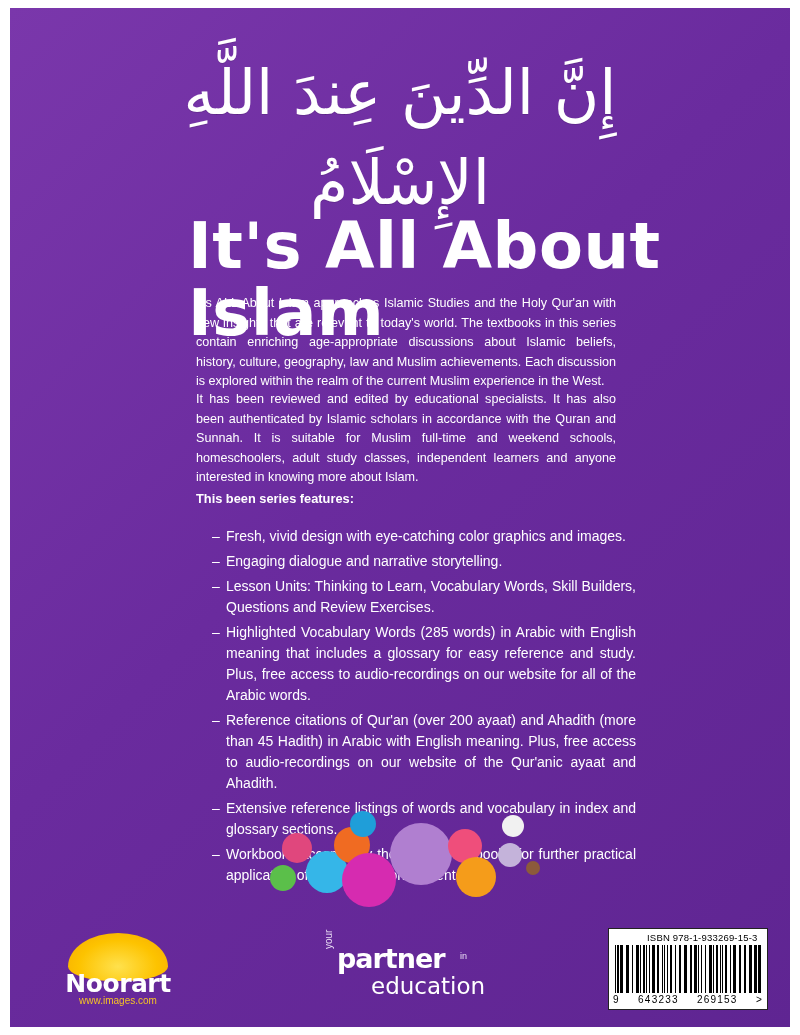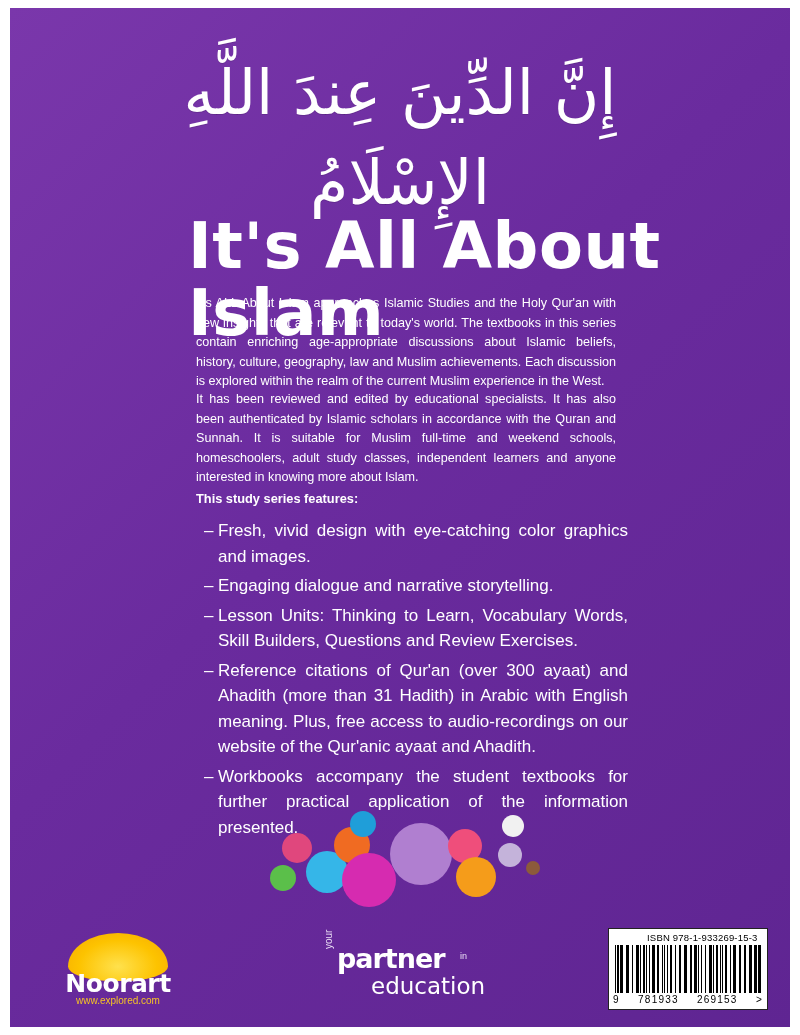--- a/index.html
+++ b/index.html
@@ -81,25 +81,25 @@
     font-size: 12.8px;
     font-weight: bold;
     font-family: "Liberation Sans", sans-serif;
   }
 
   .features-list {
     position: absolute;
     left: 186px;
     top: 502px;
     width: 424px;
-    margin: 8px;
+    margin: 16px;
     padding: 0;
     list-style: none;
     color: #ffffff;
-    font-size: 17px;
+    font-size: 14px;
     line-height: 1.5;
     font-family: "Liberation Sans", sans-serif;
   }
   .features-list li {
     position: relative;
     padding-left: 14px;
     margin-bottom: 4px;
     text-align: justify;
   }
   .features-list li::before {
@@ -259,27 +259,29 @@
     <div class="calligraphy">
       <div>إِنَّ الدِّينَ عِندَ اللَّهِ</div>
       <div>الإِسْلَامُ</div>
     </div>
 
     <div class="title">It's All About Islam</div>
 
     <div class="body-block para1">It's ALL About Islam approaches Islamic Studies and the Holy Qur'an with new insights that are relevant to today's world. The textbooks in this series contain enriching age-appropriate discussions about Islamic beliefs, history, culture, geography, law and Muslim achievements. Each discussion is explored within the realm of the current Muslim experience in the West.</div>
     <div class="body-block para2">It has been reviewed and edited by educational specialists. It has also been authenticated by Islamic scholars in accordance with the Quran and Sunnah. It is suitable for Muslim full-time and weekend schools, homeschoolers, adult study classes, independent learners and anyone interested in knowing more about Islam.</div>
 
-    <div class="features-heading">This study series features:</div>
+    <div class="features-heading">This been series features:</div>
 
     <ul class="features-list">
       <li>Fresh, vivid design with eye-catching color graphics and images.</li>
       <li>Engaging dialogue and narrative storytelling.</li>
       <li>Lesson Units: Thinking to Learn, Vocabulary Words, Skill Builders, Questions and Review Exercises.</li>
-      <li>Reference citations of Qur'an (over 300 ayaat) and Ahadith (more than 31 Hadith) in Arabic with English meaning. Plus, free access to audio-recordings on our website of the Qur'anic ayaat and Ahadith.</li>
+      <li>Highlighted Vocabulary Words (285 words) in Arabic with English meaning that includes a glossary for easy reference and study. Plus, free access to audio-recordings on our website for all of the Arabic words.</li>
+      <li>Reference citations of Qur'an (over 200 ayaat) and Ahadith (more than 45 Hadith) in Arabic with English meaning. Plus, free access to audio-recordings on our website of the Qur'anic ayaat and Ahadith.</li>
+      <li>Extensive reference listings of words and vocabulary in index and glossary sections.</li>
       <li>Workbooks accompany the student textbooks for further practical application of the information presented.</li>
     </ul>
 
     <div class="bubbles" id="bubbles">
         <div class="bubble" style="left: 20px; top: 62px; width: 26px; height: 26px; background: rgb(91, 191, 74);"></div>
         <div class="bubble" style="left: 32px; top: 30px; width: 30px; height: 30px; background: rgb(224, 71, 125);"></div>
         <div class="bubble" style="left: 56px; top: 48px; width: 42px; height: 42px; background: rgb(53, 182, 232);"></div>
         <div class="bubble" style="left: 84px; top: 24px; width: 36px; height: 36px; background: rgb(240, 107, 34);"></div>
         <div class="bubble" style="left: 92px; top: 50px; width: 54px; height: 54px; background: rgb(214, 43, 176);"></div>
         <div class="bubble" style="left: 100px; top: 8px; width: 26px; height: 26px; background: rgb(31, 158, 217);"></div>
@@ -287,21 +289,21 @@
         <div class="bubble" style="left: 198px; top: 26px; width: 34px; height: 34px; background: rgb(239, 78, 123);"></div>
         <div class="bubble" style="left: 206px; top: 54px; width: 40px; height: 40px; background: rgb(245, 156, 26);"></div>
         <div class="bubble" style="left: 248px; top: 40px; width: 24px; height: 24px; background: rgb(196, 179, 218);"></div>
         <div class="bubble" style="left: 252px; top: 12px; width: 22px; height: 22px; background: rgb(241, 241, 241);"></div>
         <div class="bubble" style="left: 276px; top: 58px; width: 14px; height: 14px; background: rgb(140, 90, 59);"></div>
       </div>
 
     <div class="noorart">
       <div class="noorart-sun"></div>
       <div class="noorart-name">Noorart</div>
-      <div class="noorart-url">www.explored.com</div>
+      <div class="noorart-url">www.images.com</div>
     </div>
 
     <div class="partner">
       <div class="partner-your">your</div>
       <div class="partner-word">partner</div>
       <div class="partner-in">in</div>
       <div class="partner-education">education</div>
     </div>
 
     <div class="isbn-box">
@@ -340,20 +342,20 @@
           <i style="left: 117px; width: 1px;"></i>
           <i style="left: 120px; width: 3px;"></i>
           <i style="left: 126px; width: 2px;"></i>
           <i style="left: 131px; width: 2px;"></i>
           <i style="left: 136px; width: 3px;"></i>
           <i style="left: 141px; width: 3px;"></i>
           <i style="left: 145px; width: 3px;"></i>
         </div>
       <div class="isbn-digits">
         <span>9</span>
-        <span>781933</span>
+        <span>643233</span>
         <span>269153</span>
         <span>&gt;</span>
       </div>
     </div>
 
   </div>
 </div>
 
 </body></html>

